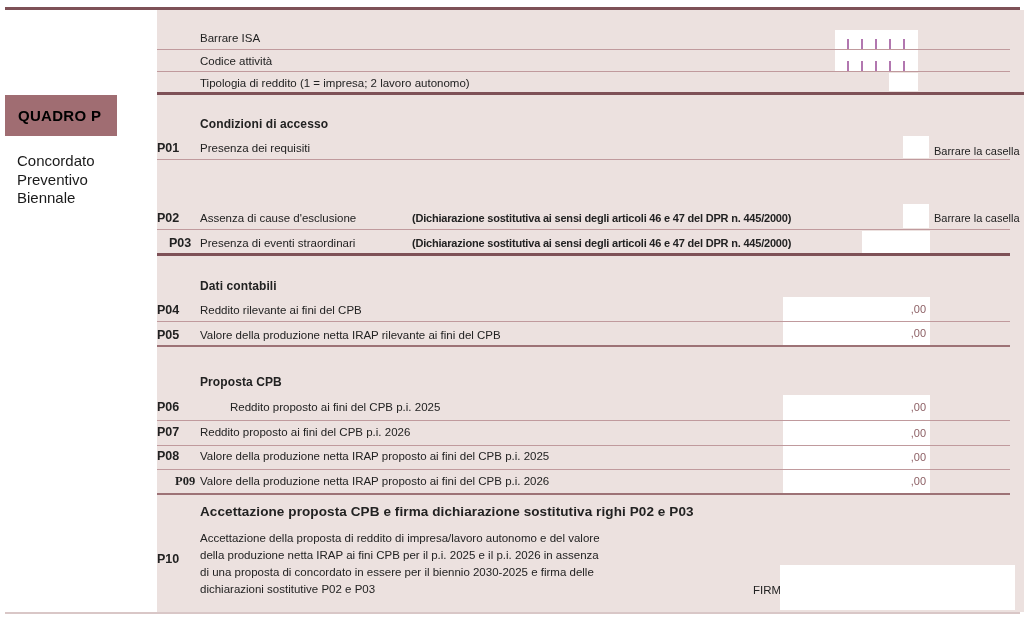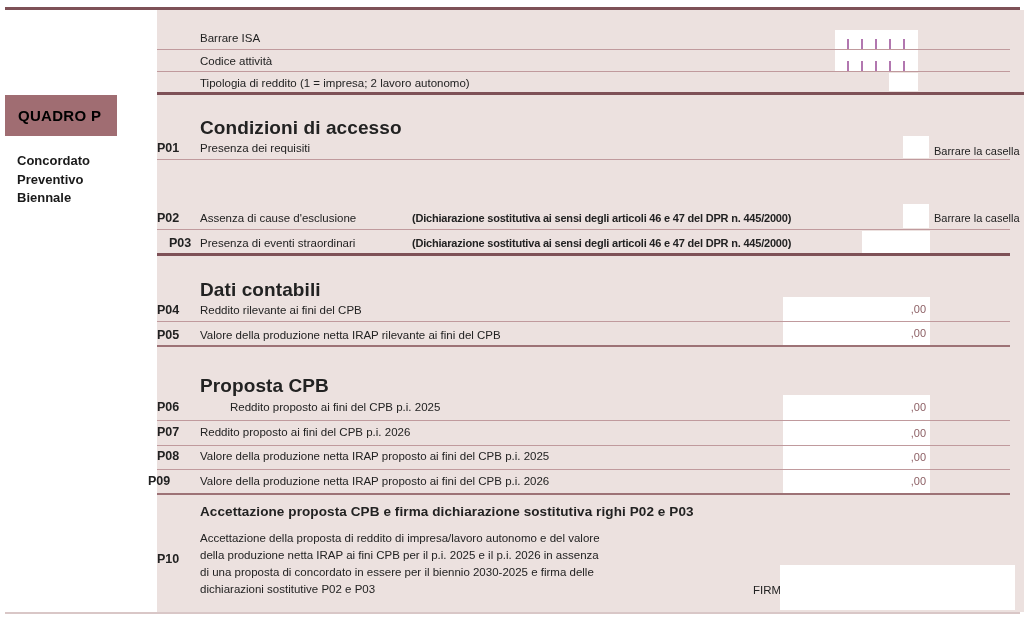--- a/index.html
+++ b/index.html
@@ -19,28 +19,28 @@
     font-family:"Liberation Sans", sans-serif;color:var(--text);
   }
   .abs{position:absolute;}
   .pink{background:var(--panel-pink);}
   .whitebox{background:#ffffff;}
   .rule{background:var(--dark-rule);}
   .rowline{background:var(--row-line);height:1px;}
   .sectline{background:var(--section-line);}
   .lbl{font-size:11.5px;letter-spacing:0px;white-space:nowrap;}
   .code{font-size:12.5px;font-weight:bold;white-space:nowrap;}
-  .sechead{font-size:19px;font-weight:bold;white-space:nowrap;letter-spacing:0.1px;}
+  .sechead{font-size:12px;font-weight:bold;white-space:nowrap;letter-spacing:0.1px;}
   .note{font-size:11px;font-weight:bold;white-space:nowrap;letter-spacing:-0.2px;}
   .hint{font-size:11px;white-space:nowrap;}
   .val{font-size:11px;color:var(--value-text);text-align:right;padding-right:4px;white-space:nowrap;}
   .tick{position:absolute;width:2px;height:10px;background:var(--tick);}
   .quadro{background:var(--quadro-bg);color:#000000;font-size:15px;font-weight:bold;
           display:flex;align-items:center;padding-left:13px;letter-spacing:0.3px;}
-  .sidetitle{font-size:13px;font-weight:bold;line-height:18.5px;color:#1a1a1a;}
+  .sidetitle{font-size:15px;font-weight:normal;line-height:18.5px;color:#1a1a1a;}
   .para{font-size:11.5px;line-height:17px;white-space:nowrap;}
 </style>
 </head>
 <body>
 
 <div id="canvas">
 
   <div class="abs pink" style="left:157px;top:10px;width:867px;height:602px;"></div>
 
   <div class="abs rule" style="left:5px;top:7px;width:1015px;height:3px;"></div>
@@ -122,21 +122,21 @@
   <div class="abs code" style="left:157px;top:425px;">P07</div>
   <div class="abs lbl" style="left:200px;top:426px;">Reddito proposto ai fini del CPB p.i. 2026</div>
   <div class="abs whitebox val" style="left:783px;top:421px;width:147px;height:24px;line-height:24px;">,00</div>
   <div class="abs rowline" style="left:157px;top:445px;width:853px;"></div>
 
   <div class="abs code" style="left:157px;top:449px;">P08</div>
   <div class="abs lbl" style="left:200px;top:450px;">Valore della produzione netta IRAP proposto ai fini del CPB p.i. 2025</div>
   <div class="abs whitebox val" style="left:783px;top:446px;width:147px;height:23px;line-height:23px;">,00</div>
   <div class="abs rowline" style="left:157px;top:469px;width:853px;"></div>
 
-  <div class="abs code" style="left:148px;top:474px;">P09</div>
+  <div class="abs code" style="left:175px;top:474px;font-family:Liberation Serif, serif;">P09</div>
   <div class="abs lbl" style="left:200px;top:475px;">Valore della produzione netta IRAP proposto ai fini del CPB p.i. 2026</div>
   <div class="abs whitebox val" style="left:783px;top:470px;width:147px;height:23px;line-height:23px;">,00</div>
   <div class="abs sectline" style="left:157px;top:493px;width:853px;height:2px;"></div>
 
   <div class="abs sechead" style="left:200px;top:504px;font-size:13.5px;">Accettazione proposta CPB e firma dichiarazione sostitutiva righi P02 e P03</div>
 
   <div class="abs code" style="left:157px;top:552px;">P10</div>
 
   <div class="abs para" style="left:200px;top:530px;">
     <div>Accettazione della proposta di reddito di impresa/lavoro autonomo e del valore</div>

